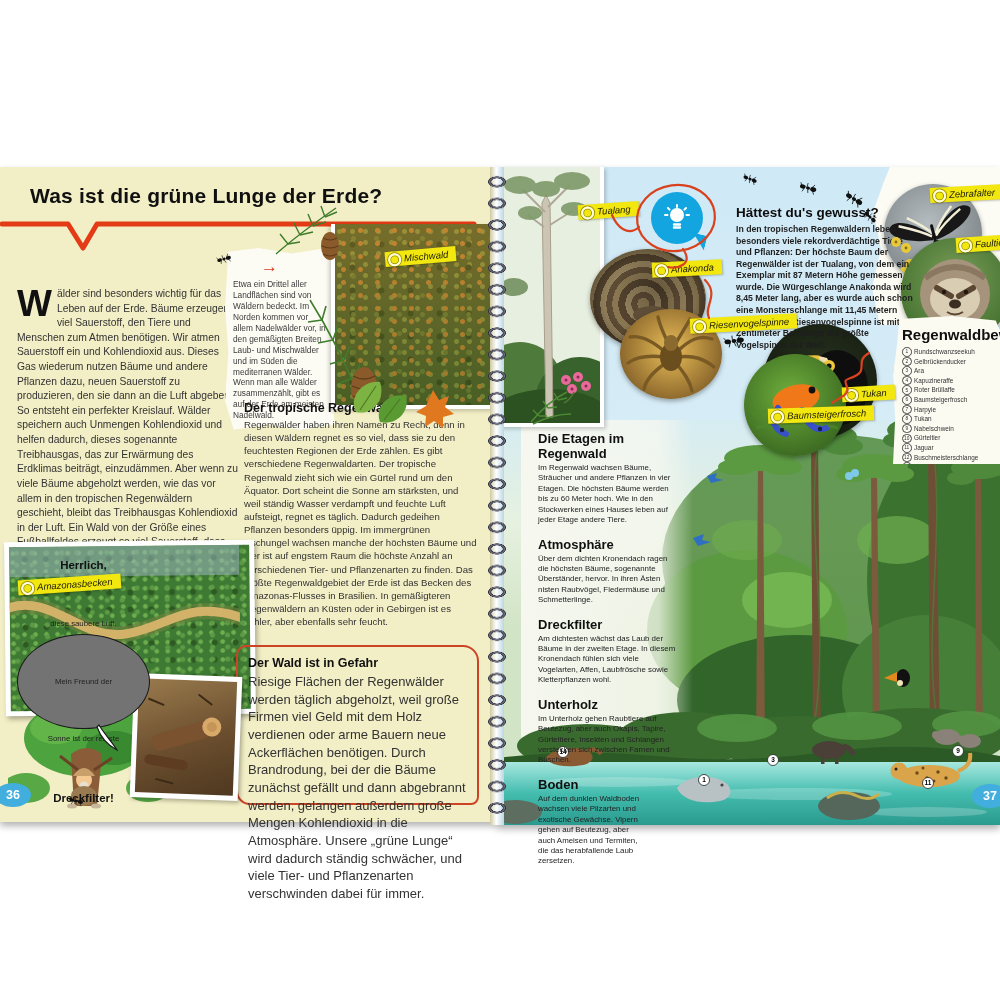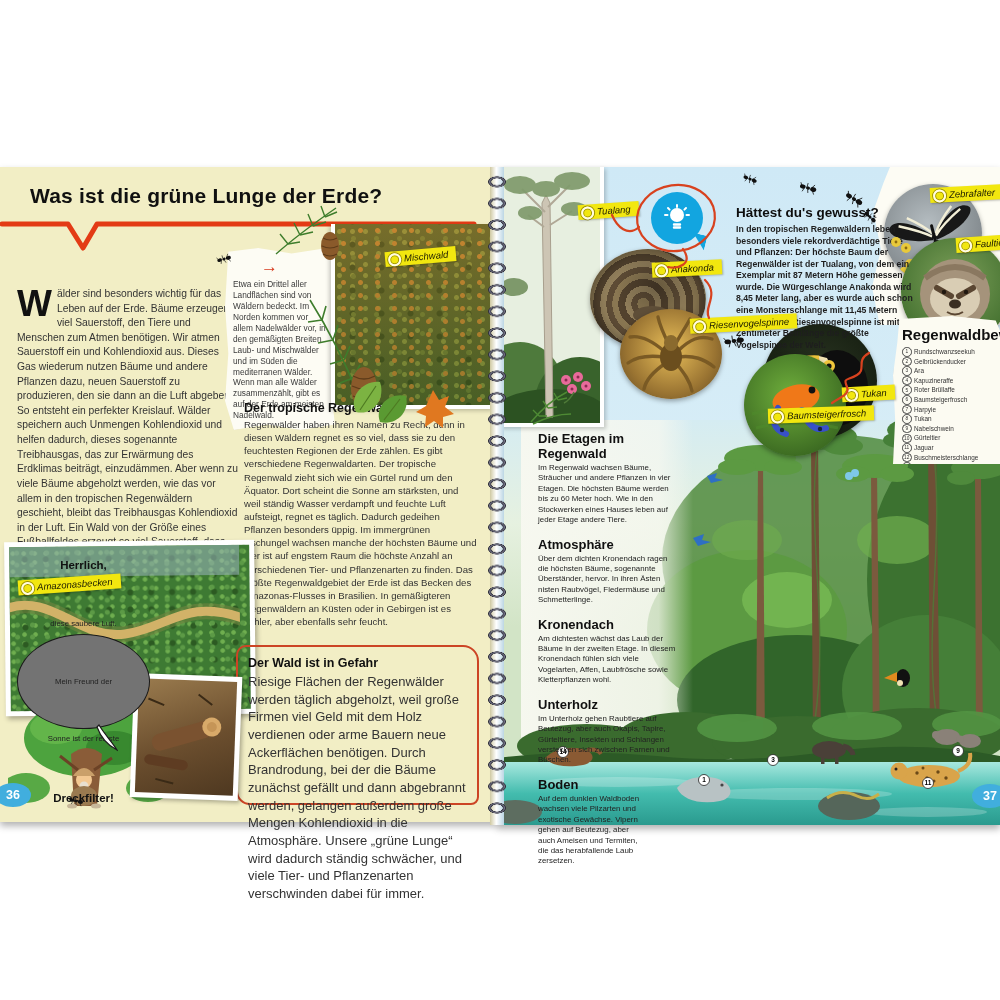--- a/index.html
+++ b/index.html
@@ -599,21 +599,21 @@
   <div class="abs layers-text">
     <div>
       <h4>Die Etagen im Regenwald</h4>
       <p>Im Regenwald wachsen Bäume, Sträucher und andere Pflanzen in vier Etagen. Die höchsten Bäume werden bis zu 60 Meter hoch. Wie in den Stockwerken eines Hauses leben auf jeder Etage andere Tiere.</p>
     </div>
     <div>
       <h4>Atmosphäre</h4>
       <p>Über dem dichten Kronendach ragen die höchsten Bäume, sogenannte Überständer, hervor. In ihren Ästen nisten Raubvögel, Fledermäuse und Schmetterlinge.</p>
     </div>
     <div>
-      <h4>Kronendach</h4>
+      <h4>Dreckfilter</h4>
       <p>Am dichtesten wächst das Laub der Bäume in der zweiten Etage. In diesem Kronendach fühlen sich viele Vogelarten, Affen, Laubfrösche sowie Kletterpflanzen wohl.</p>
     </div>
     <div>
       <h4>Unterholz</h4>
       <p>Im Unterholz gehen Raubtiere auf Beutezug, aber auch Okapis, Tapire, Gürteltiere, Insekten und Schlangen verstecken sich zwischen Farnen und Büschen.</p>
     </div>
     <div class="sec-boden">
       <h4>Boden</h4>
       <p>Auf dem dunklen Waldboden wachsen viele Pilzarten und exotische Gewächse. Vipern gehen auf Beutezug, aber auch Ameisen und Termiten, die das herabfallende Laub zersetzen.</p>
     </div>

